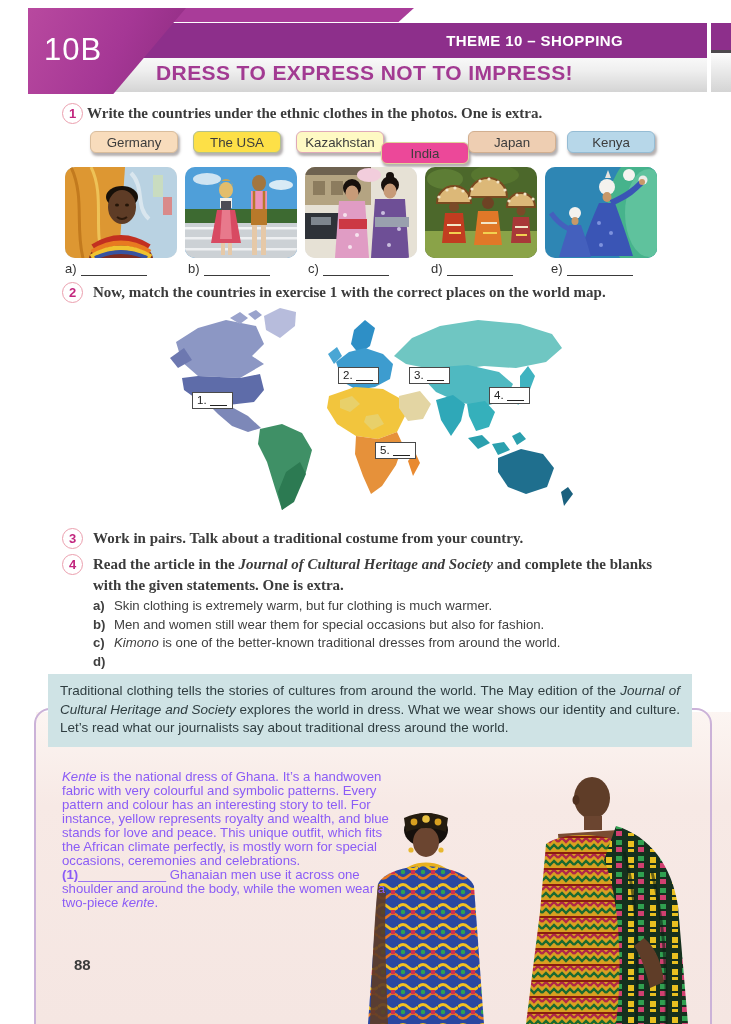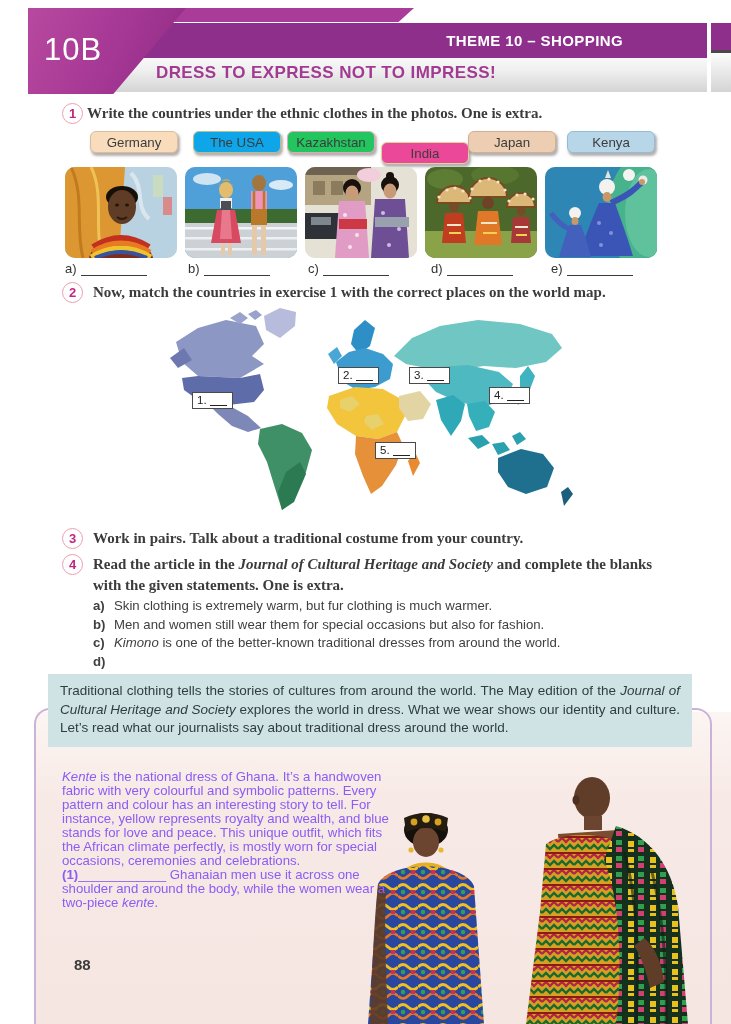--- a/index.html
+++ b/index.html
@@ -15,21 +15,21 @@
   .top-strip{position:absolute;left:0;top:0;width:386px;height:14px;background:#a93c99;
              clip-path:polygon(0 0,100% 0,96% 100%,0 100%);z-index:3;}
   .theme-band{position:absolute;left:0;top:15px;right:24px;height:35px;background:#8d2f8b;z-index:2;
               display:flex;align-items:center;justify-content:flex-end;padding-right:84px;box-sizing:border-box;}
   .theme-band span{color:#fff;font-weight:bold;font-size:15px;letter-spacing:.4px;}
   .theme-cap{position:absolute;right:0;top:15px;width:20px;height:27px;background:#8d2f8b;z-index:2;}
   .gray-band{position:absolute;left:0;top:42px;right:24px;height:42px;z-index:1;
              background:linear-gradient(180deg,#fcfcfc 0%,#efefef 45%,#d4d4d4 100%);
              border-top:3px solid #4c484c;box-sizing:border-box;
              display:flex;align-items:center;padding-left:128px;}
-  .gray-band span{color:#a23a92;font-size:17px;font-weight:600;letter-spacing:.4px;}
+  .gray-band span{color:#a23a92;font-size:21px;font-weight:600;letter-spacing:.4px;}
   .gray-cap{position:absolute;right:0;top:42px;width:20px;height:42px;z-index:1;
             background:linear-gradient(180deg,#fcfcfc,#d4d4d4);border-top:3px solid #4c484c;box-sizing:border-box;}
   .badge{position:absolute;left:0;top:0;width:158px;height:86px;z-index:4;
          background:linear-gradient(115deg,#b8499f 0%,#a53795 55%,#8d2c80 100%);
          clip-path:polygon(0 0,100% 0,54% 100%,0 100%);}
   .badge span{position:absolute;left:16px;top:24px;color:#fff;font-size:31px;font-weight:400;letter-spacing:1px;}
 
   
   .exnum{width:21px;height:21px;border-radius:50%;background:#fff;border:1.6px solid #eb9fae;
          color:#c2267e;font-weight:bold;font-size:13px;display:flex;align-items:center;justify-content:center;
@@ -88,24 +88,24 @@
       <span>10B</span>
     </div>
   </div>
 
   <div class="exnum abs" style="left:62px;top:103px;">1</div>
   <div class="exhead abs" style="left:87px;top:103px;width:575px;">Write the countries under the ethnic clothes in the photos. One is extra.</div>
 
   <div class="chip" style="left:90px;top:131px;;background:#f8dcbc;border-color:#d9bd9c">
       <span>Germany</span>
     </div>
-  <div class="chip" style="left:193px;top:131px;;background:#0ea5e9;border-color:#b3bf8e">
+  <div class="chip" style="left:193px;top:131px;;background:#fde047;border-color:#b3bf8e">
       <span>The USA</span>
     </div>
-  <div class="chip" style="left:287px;top:131px;;background:#22c55e;border-color:#dfa9b9">
+  <div class="chip" style="left:296px;top:131px;;background:#fef9c3;border-color:#dfa9b9">
       <span>Kazakhstan</span>
     </div>
   <div class="chip" style="left:381px;top:142px;;background:#ec4899;border-color:#ddd49a">
       <span>India</span>
     </div>
   <div class="chip" style="left:468px;top:131px;;background:#eeceb2;border-color:#d2af90">
       <span>Japan</span>
     </div>
   <div class="chip" style="left:567px;top:131px;;background:#b7d7e9;border-color:#95bcd4">
       <span>Kenya</span>

